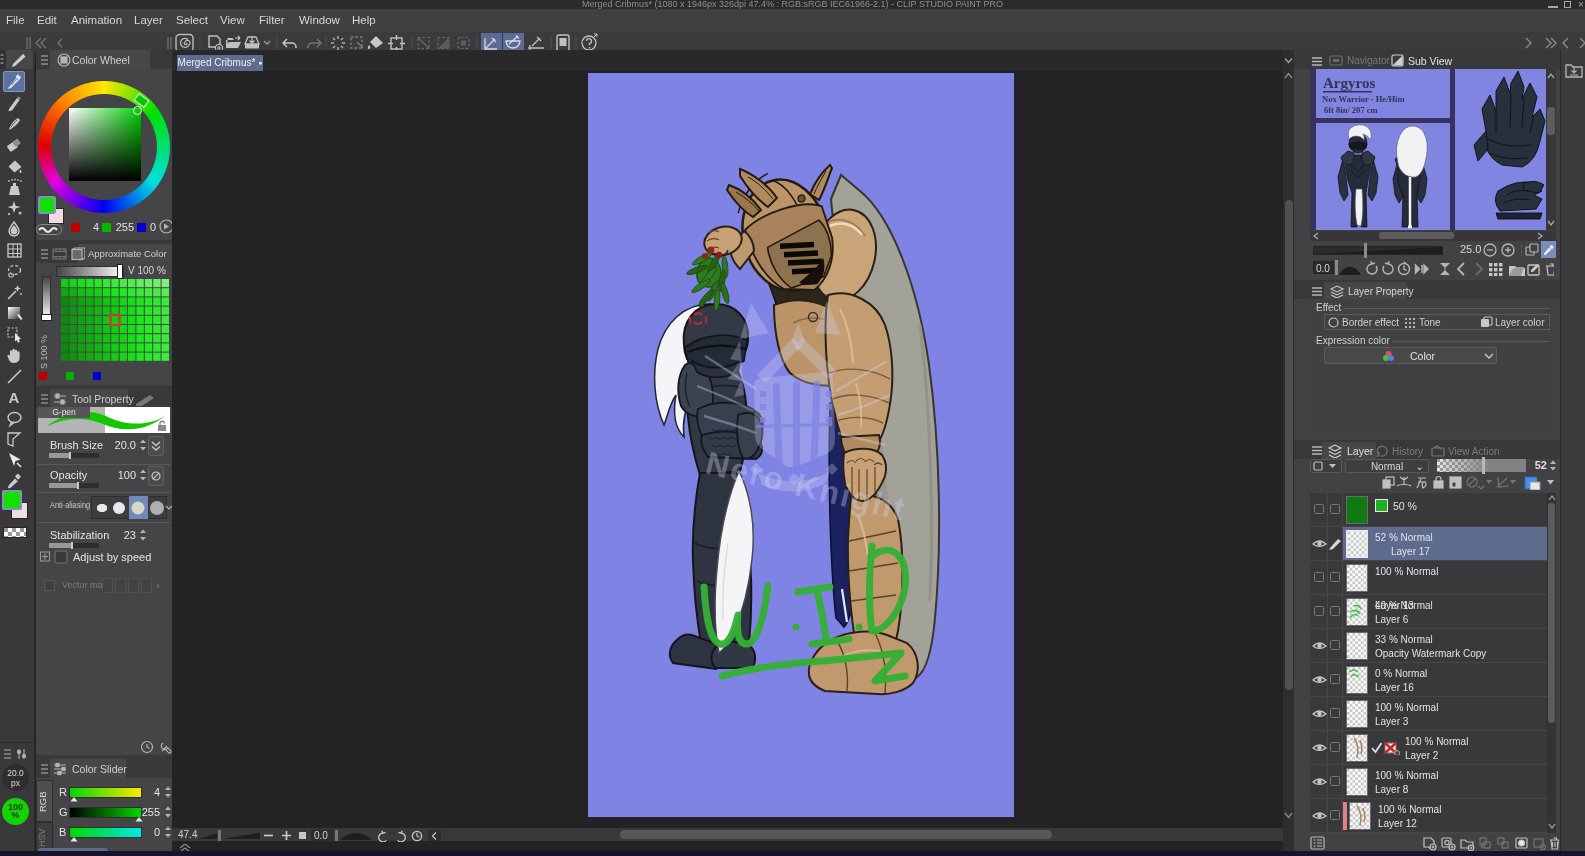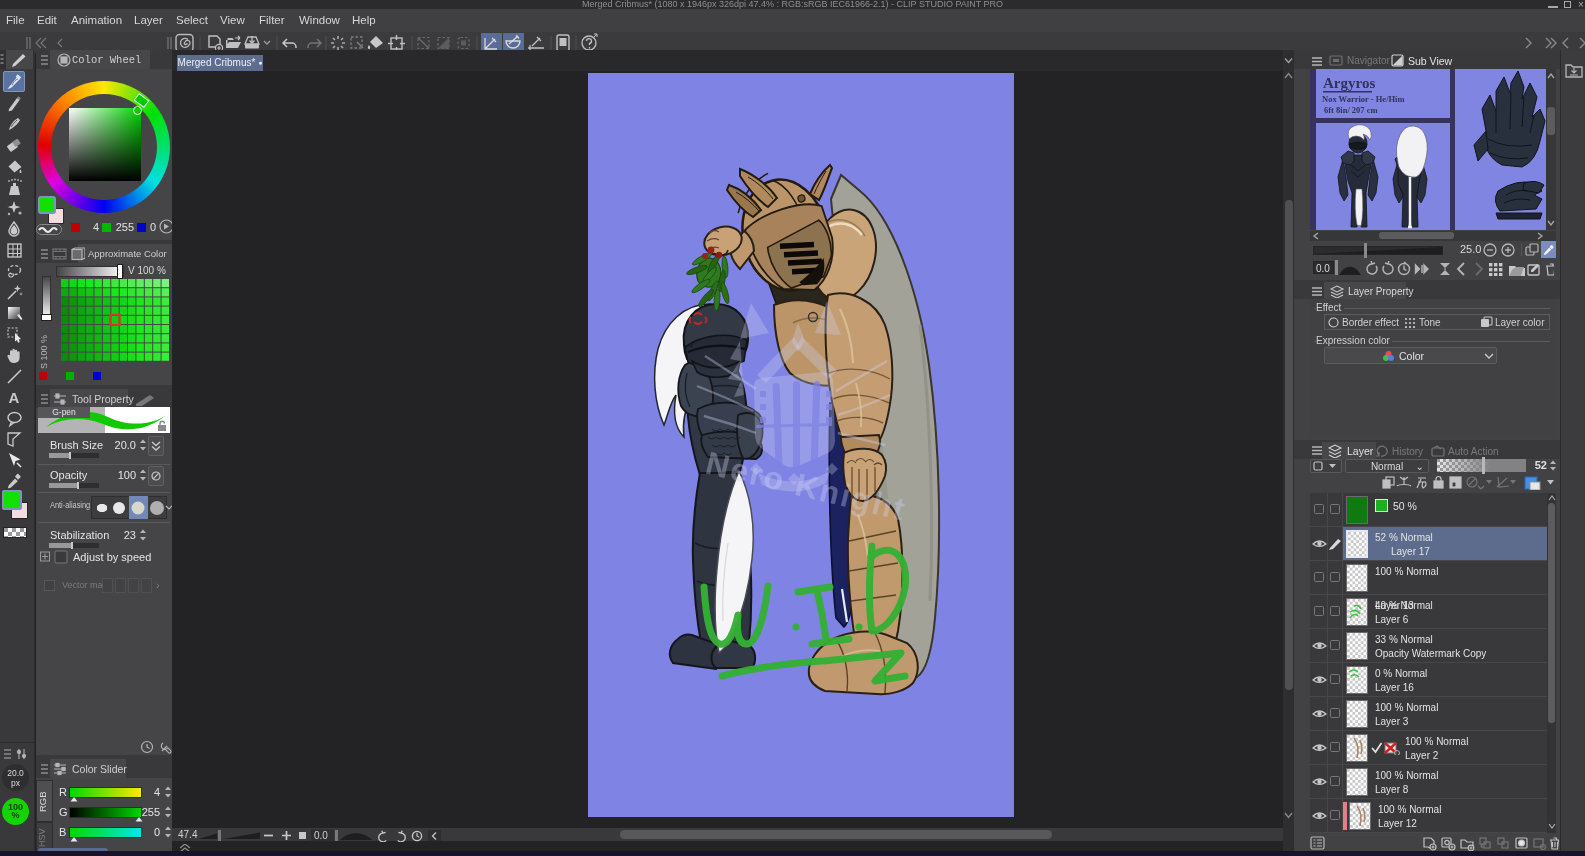--- a/index.html
+++ b/index.html
@@ -248,21 +248,21 @@
 <div class="abs" id="leftpanels" style="left:36px;top:50px;width:136px;height:806px;background:#454547;">
   <div class="abs" style="left:0;top:0;width:136px;height:19px;background:#39393b;"></div>
   <div class="abs" style="left:14px;top:0;width:100px;height:19px;background:#47474a;"></div>
   <svg class="abs" style="left:3px;top:3px;" width="32" height="14">
       <g stroke="#b5b5b8" stroke-width="1.2" fill="none">
         <path d="M2 3 h7 M2 7 h7 M2 11 h7"></path>
         <circle cx="25" cy="7" r="6"></circle>
         <rect x="22" y="4" width="6" height="6" fill="#b5b5b8"></rect>
       </g>
     </svg>
-  <div class="abs" style="left:36px;top:4px;font-size:10.5px;color:#cfcfd2;font-family:Liberation Mono, monospace;">Color Wheel</div>
+  <div class="abs" style="left:36px;top:4px;font-size:10.5px;color:#cfcfd2;">Color Wheel</div>
   <div class="abs" style="left:2px;top:31px;width:132px;height:132px;border-radius:50%;background:conic-gradient(from 0deg,#ffe800 0deg,#00e000 55deg,#00e0e0 125deg,#0000f0 180deg,#e000e0 235deg,#e00000 272deg,#ff8800 320deg,#ffe800 360deg);"></div>
   <div class="abs" style="left:15px;top:44px;width:106px;height:106px;border-radius:50%;background:#454547;"></div>
   <div class="abs" style="left:33px;top:58px;width:72px;height:73px;background:linear-gradient(to bottom,rgba(0,0,0,0),#000),linear-gradient(to right,#fff,#00d400);"></div>
   <div class="abs" style="left:97px;top:56px;width:9px;height:9px;border:1.5px solid #f0f0f0;border-radius:50%;"></div>
   <div class="abs" style="left:99px;top:46px;width:13px;height:9px;background:#00cc00;border:1.6px solid #f0f0f0;transform:rotate(37deg);"></div>
   <div class="abs" style="left:12px;top:158px;width:16px;height:16px;background:#f2dce0;border:1px solid #2a2a2c;"></div>
   <div class="abs" style="left:2px;top:146px;width:18px;height:18px;background:#13e000;border:2px solid #7d93c0;border-radius:3px;"></div>
   <svg class="abs" style="left:0px;top:174px;" width="26" height="11">
       <rect x="0.5" y="0.5" width="25" height="10" rx="5" fill="none" stroke="#8a8a8d"></rect>
       <path d="M3 6 q3 -4 6 0 q3 4 6 0 q3 -4 6 0" stroke="#e8e8ea" stroke-width="2.2" fill="none"></path>
@@ -931,21 +931,21 @@
   <div class="abs" style="left:201px;top:267px;font-size:10px;color:#d0d0d2;">Layer color</div>
   <div class="abs" style="left:22px;top:285px;font-size:10px;color:#d0d0d2;">Expression color</div>
   <div class="abs" style="left:98px;top:291px;width:158px;height:1px;background:#5c5c5f;"></div>
   <div class="abs" style="left:20px;top:291px;width:2px;height:1px;background:#5c5c5f;"></div>
   <div class="abs" style="left:30px;top:297px;width:173px;height:17px;background:#49494c;border:1px solid #5c5c5f;border-radius:2px;"></div>
   <svg class="abs" style="left:88px;top:300px;" width="13" height="12">
       <circle cx="6.5" cy="4" r="3" fill="#e05050"></circle>
       <circle cx="4" cy="8" r="3" fill="#4ab84a"></circle>
       <circle cx="9" cy="8" r="3" fill="#5080d8"></circle>
     </svg>
-  <div class="abs" style="left:105px;top:300px;font-size:10.5px;color:#e0e0e2;text-align:center;">Color</div>
+  <div class="abs" style="left:116px;top:300px;font-size:10.5px;color:#e0e0e2;text-align:center;">Color</div>
   <svg class="abs" style="left:190px;top:303px;" width="10" height="8">
       <path d="M1 1 l4 4 4-4" stroke="#c8c8ca" stroke-width="1.4" fill="none"></path>
     </svg>
   <div class="abs" style="left:0;top:390px;width:266px;height:19px;background:#39393b;"></div>
   <div class="abs" style="left:28px;top:392px;width:54px;height:17px;background:#47474a;"></div>
   <svg class="abs" style="left:18px;top:396px;" width="12" height="10">
       <path d="M0 1 h10 M0 4.5 h10 M0 8 h10" stroke="#b5b5b8" stroke-width="1.3"></path>
     </svg>
   <svg class="abs" style="left:34px;top:393px;" width="15" height="15">
       <g fill="none" stroke="#d8d8da" stroke-width="1.1">
@@ -959,21 +959,21 @@
       <svg class="abs" style="left:0;top:2px;" width="14" height="12">
         <path d="M3 10 a5 5 0 1 1 2 1 m-2-4 v4 h-3" fill="none" stroke="#c8c8ca" stroke-width="1.2"></path>
       </svg>
       <div class="abs" style="left:16px;top:3px;font-size:10px;">History</div>
     </div>
   <div class="abs dim" style="left:137px;top:393px;width:75px;height:16px;">
       <svg class="abs" style="left:0;top:2px;" width="15" height="12">
         <rect x="1" y="3" width="12" height="8" rx="1" fill="none" stroke="#c8c8ca" stroke-width="1.2"></rect>
         <path d="M3 3 l3-2 4 3" fill="none" stroke="#c8c8ca" stroke-width="1.1"></path>
       </svg>
-      <div class="abs" style="left:17px;top:3px;font-size:10px;">Auto Action</div>
+      <div class="abs" style="left:17px;top:3px;font-size:10px;">View Action</div>
     </div>
   <div class="abs" style="left:16px;top:409px;width:32px;height:14px;background:#3e3e40;border:1px solid #5a5a5e;border-radius:2px;"></div>
   <svg class="abs" style="left:19px;top:411px;" width="26" height="10">
       <rect x="1" y="1" width="8" height="8" rx="1.5" fill="none" stroke="#c0c0c2" stroke-width="1.2"></rect>
       <path d="M16 3 l3.5 4 3.5-4" fill="#c0c0c2"></path>
     </svg>
   <div class="abs" style="left:51px;top:409px;width:84px;height:14px;background:#3e3e40;border:1px solid #5a5a5e;border-radius:2px;color:#d8d8da;font-size:10px;line-height:13px;text-align:center;">Normal <span style="position:absolute;right:4px;top:0px;">⌄</span></div>
   <div class="abs" style="left:143px;top:409px;width:89px;height:13px;background:repeating-conic-gradient(#e8e8e8 0% 25%, #9a9a9a 0% 50%) 0 0/6px 6px;"></div>
   <div class="abs" style="left:143px;top:409px;width:89px;height:13px;background:linear-gradient(to right,rgba(128,128,130,0),#828284 60%,#828284);"></div>
   <div class="abs" style="left:188px;top:407px;width:3px;height:17px;background:#b8b8ba;"></div>

